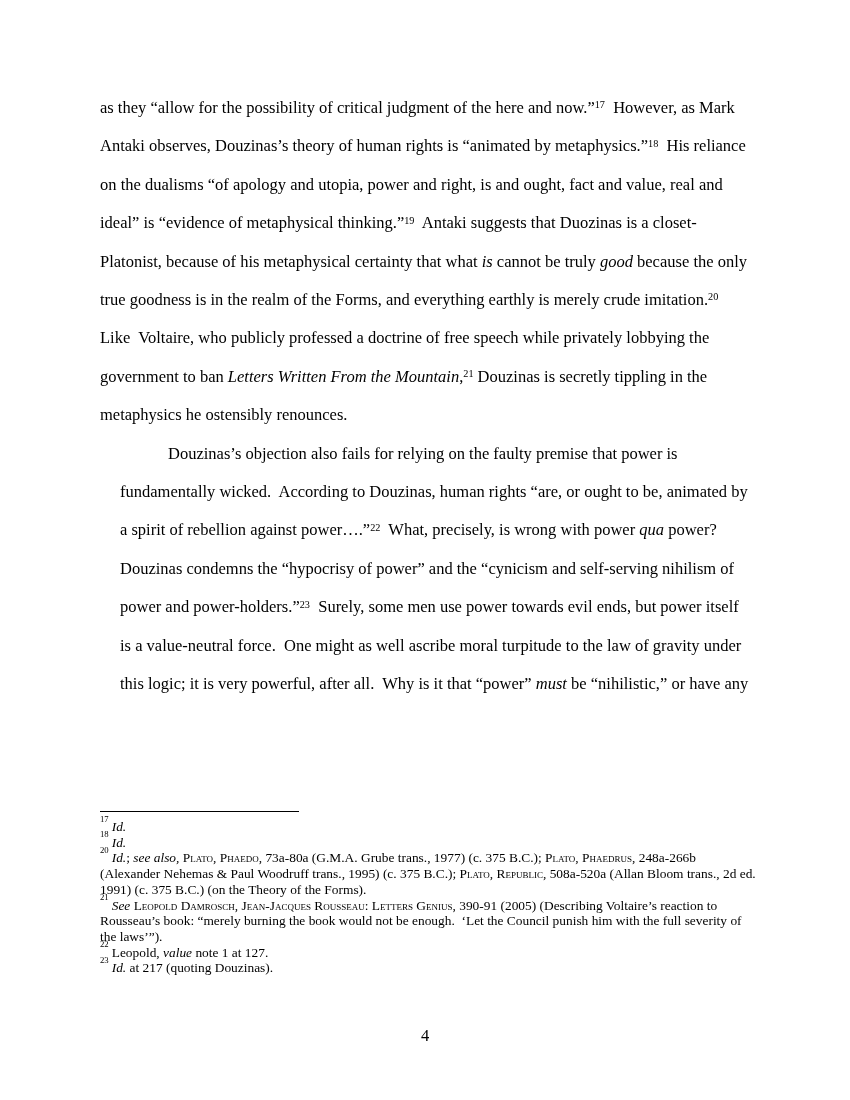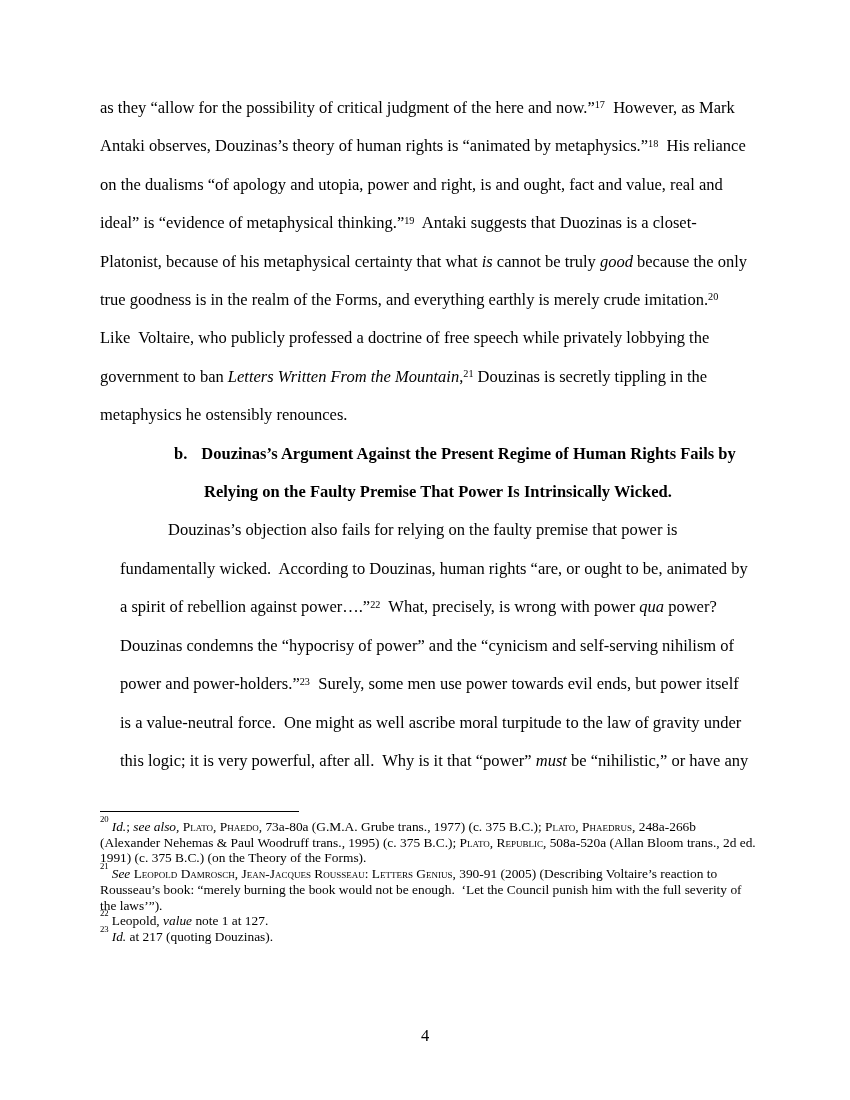--- a/index.html
+++ b/index.html
@@ -53,32 +53,30 @@
   }
 </style>
 </head>
 <body>
 
 <div class="page">
 
   <div class="content">
     <p class="para"><span>as they “allow for the possibility of critical judgment of the here and now.”</span><span class="seg-sup">17</span><span>&nbsp; However, as Mark Antaki observes, Douzinas’s theory of human rights is “animated by metaphysics.”</span><span class="seg-sup">18</span><span>&nbsp; His reliance on the dualisms “of apology and utopia, power and right, is and ought, fact and value, real and ideal” is “evidence of metaphysical thinking.”</span><span class="seg-sup">19</span><span>&nbsp; Antaki suggests that Duozinas is a closet-Platonist, because of his metaphysical certainty that what </span><span class="seg-i">is</span><span> cannot be truly </span><span class="seg-i">good</span><span> because the only true goodness is in the realm of the Forms, and everything earthly is merely crude imitation.</span><span class="seg-sup">20</span><span> Like&nbsp; Voltaire, who publicly professed a doctrine of free speech while privately lobbying the government to ban </span><span class="seg-i">Letters Written From the Mountain</span><span>,</span><span class="seg-sup">21</span><span> Douzinas is secretly tippling in the metaphysics he ostensibly renounces.</span></p>
 
-    <div class="heading">
-      <div class="h-line1"><span class="h-marker">b.</span><span>Douzinas’s Argument Against the Present Regime of Human Rights Fails by</span></div>
-      <div class="h-line2">Relying on the Faulty Premise That Power Is Intrinsically Wicked.</div>
-    </div>
 
     <p class="para indent"><span>Douzinas’s objection also fails for relying on the faulty premise that power is fundamentally wicked.&nbsp; According to Douzinas, human rights “are, or ought to be, animated by a spirit of rebellion against power….”</span><span class="seg-sup">22</span><span>&nbsp; What, precisely, is wrong with power </span><span class="seg-i">qua</span><span> power? Douzinas condemns the “hypocrisy of power” and the “cynicism and self-serving nihilism of power and power-holders.”</span><span class="seg-sup">23</span><span>&nbsp; Surely, some men use power towards evil ends, but power itself is a value-neutral force.&nbsp; One might as well ascribe moral turpitude to the law of gravity under this logic; it is very powerful, after all.&nbsp; Why is it that “power” </span><span class="seg-i">must</span><span> be “nihilistic,” or have any</span></p>
   </div>
 
   <div class="footnotes">
     <div class="fn-sep"></div>
 
+    <div class="fn"><sup class="fn-num">17</sup><span><span class="seg-i">Id.</span></span></div>
 
+    <div class="fn"><sup class="fn-num">18</sup><span><span class="seg-i">Id.</span></span></div>
 
 
     <div class="fn"><sup class="fn-num">20</sup><span><span class="seg-i">Id.</span><span>; </span><span class="seg-i">see also,</span><span> </span><span class="seg-sc">Plato, Phaedo</span><span>, 73a-80a (G.M.A. Grube trans., 1977) (c. 375 B.C.); </span><span class="seg-sc">Plato, Phaedrus</span><span>, 248a-266b (Alexander Nehemas &amp; Paul Woodruff trans., 1995) (c. 375 B.C.); </span><span class="seg-sc">Plato, Republic</span><span>, 508a-520a (Allan Bloom trans., 2d ed. 1991) (c. 375 B.C.) (on the Theory of the Forms).</span></span></div>
 
     <div class="fn"><sup class="fn-num">21</sup><span><span class="seg-i">See</span><span> </span><span class="seg-sc">Leopold Damrosch, Jean-Jacques Rousseau: Letters Genius</span><span>, 390-91 (2005) (Describing Voltaire’s reaction to Rousseau’s book: “merely burning the book would not be enough.&nbsp; ‘Let the Council punish him with the full severity of the laws’”).</span></span></div>
 
     <div class="fn"><sup class="fn-num">22</sup><span><span>Leopold, </span><span class="seg-i">value</span><span> note 1 at 127.</span></span></div>
 
     <div class="fn"><sup class="fn-num">23</sup><span><span class="seg-i">Id.</span><span> at 217 (quoting Douzinas).</span></span></div>
   </div>

